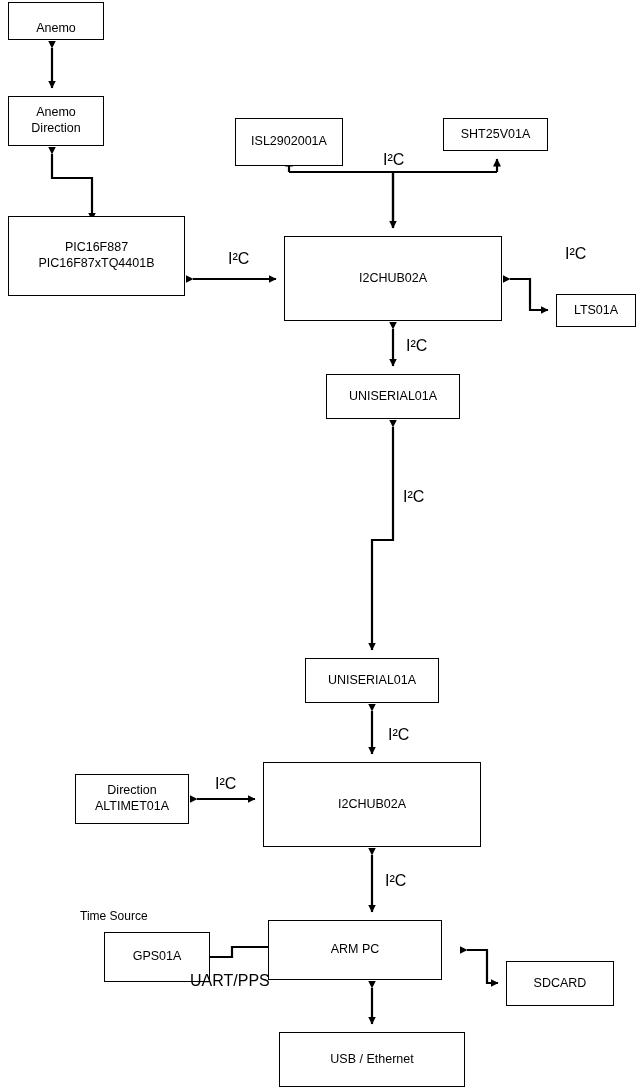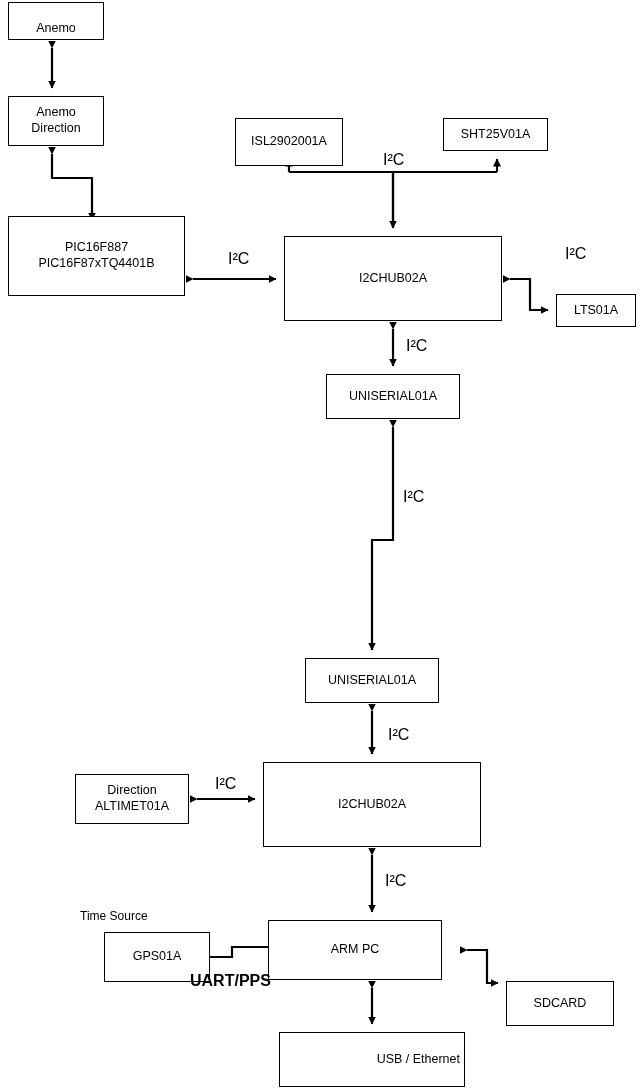--- a/index.html
+++ b/index.html
@@ -137,32 +137,32 @@
   <div class="node" style="left:75px;top:774px;width:114px;height:50px;">
     <span class="lines">Direction
 ALTIMET01A</span>
   </div>
   <div class="node" style="left:76px;top:932px;width:106px;height:50px;margin-left:28px;">
     <span class="lines">GPS01A</span>
   </div>
   <div class="node" style="left:268px;top:920px;width:174px;height:60px;">
     <span class="lines">ARM PC</span>
   </div>
-  <div class="node" style="left:506px;top:961px;width:108px;height:45px;margin-top:20px;">
+  <div class="node" style="left:506px;top:961px;width:108px;height:45px;">
     <span class="lines">SDCARD</span>
   </div>
-  <div class="node" style="left:279px;top:1032px;width:186px;height:55px;justify-content:flex-end;">
+  <div class="node" style="left:279px;top:1032px;width:186px;height:55px;">
     <span class="lines">USB / Ethernet</span>
   </div>
 
   <div class="edge-label" style="left:383px;top:151px;">I²C</div>
   <div class="edge-label" style="left:228px;top:250px;">I²C</div>
   <div class="edge-label" style="left:565px;top:245px;">I²C</div>
   <div class="edge-label" style="left:406px;top:337px;">I²C</div>
   <div class="edge-label" style="left:403px;top:488px;">I²C</div>
   <div class="edge-label" style="left:388px;top:726px;">I²C</div>
   <div class="edge-label" style="left:215px;top:775px;">I²C</div>
   <div class="edge-label" style="left:385px;top:872px;">I²C</div>
-  <div class="edge-label" style="left:190px;top:972px;font-weight:bold;">UART/PPS</div>
+  <div class="edge-label" style="left:190px;top:972px;">UART/PPS</div>
 
   <div class="free-label" style="left:80px;top:909px;">Time Source</div>
 
 </div>
 
 </body></html>

